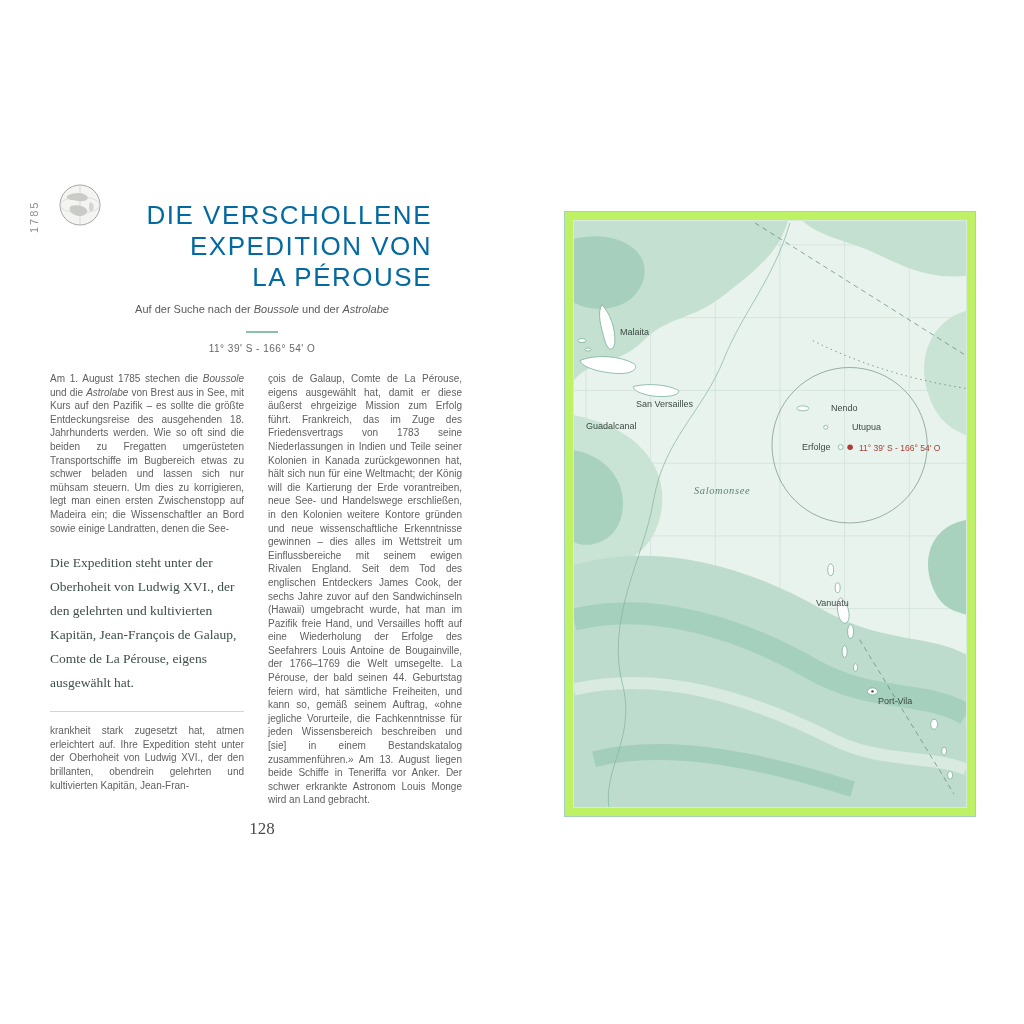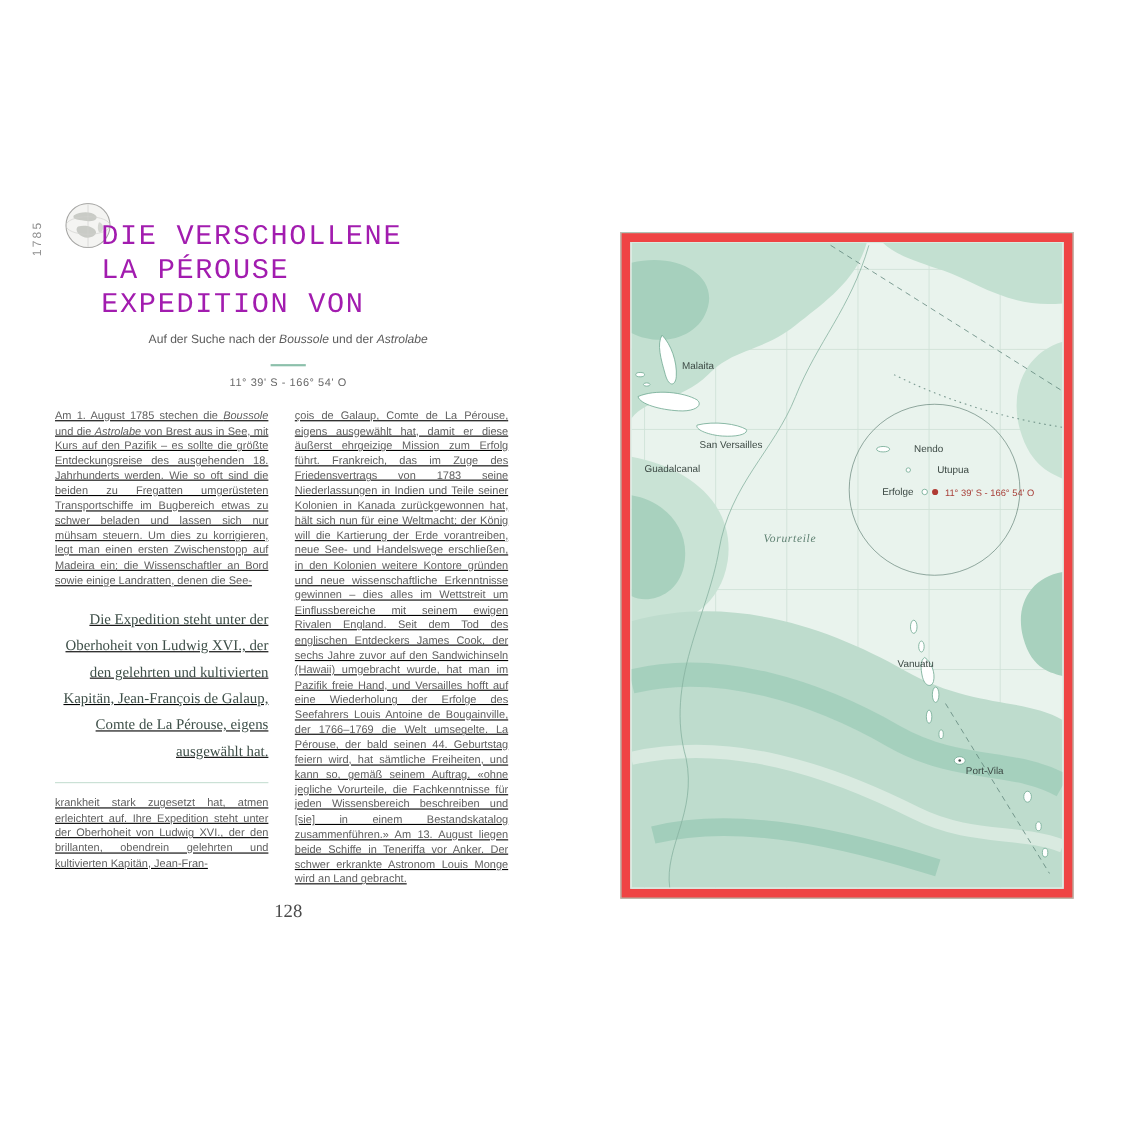--- a/index.html
+++ b/index.html
@@ -11,62 +11,62 @@
   
   .year-vertical {
     position:absolute; left:28px; top:183px; height:50px;
     writing-mode:vertical-rl; transform:rotate(180deg);
     font-size:11px; letter-spacing:2px; color:#8f8f8f;
   }
   .globe { position:absolute; left:57px; top:182px; width:46px; height:46px; }
 
   
   .article-title {
-    position:absolute; left:92px; top:200px; width:340px; text-align:left;
-    font-family:Liberation Mono, monospace; font-size:26px; line-height:31px;
-    color:#a21caf; letter-spacing:1.5px;
+    position:absolute; left:92px; top:200px; width:340px; text-align:right;
+    font-family:Liberation Sans, sans-serif; font-size:26px; line-height:31px;
+    color:#0369a1; letter-spacing:1.5px;
   }
   .article-subtitle {
     position:absolute; left:92px; top:303px; width:340px; text-align:center;
     font-size:11px; color:#5b5b5b;
   }
   .header-divider {
     position:absolute; left:246px; top:331px; width:32px; height:2px;
     background:#8cc0ab;
   }
   .coords-line {
     position:absolute; left:92px; top:343px; width:340px; text-align:center;
     font-size:10px; letter-spacing:.5px; color:#686868;
   }
 
   
   .columns {
     position:absolute; left:50px; top:372px; width:412px;
-    display:flex; gap:24px;text-decoration:underline;
+    display:flex; gap:24px;
   }
   .col {
     flex:1; font-size:10px; line-height:13.6px; color:#606060;
     text-align:justify;
   }
   .ship { font-style:italic; }
   .pullquote {
     font-family:"Liberation Serif", serif; font-size:13.5px; line-height:24px;
-    color:#3e4f48; text-align:right;
+    color:#3e4f48; text-align:left;
     margin:14px 0 12px 0; padding:2px 0 16px 0;
     border-bottom:1px solid #c6ded2;
   }
   .page-number {
     position:absolute; left:92px; top:819px; width:340px; text-align:center;
     font-family:"Liberation Serif", serif; font-size:17px; color:#4a4a4a;
   }
 
   
   .map-frame {
     position:absolute; left:564px; top:211px; width:412px; height:606px;
-    box-sizing:border-box; border:1px solid #a9cfbf; background:#ef4444;
+    box-sizing:border-box; border:1px solid #a9cfbf; background:#bef264;
     padding:8px;
   }
   .map-canvas {
     position:relative; width:100%; height:100%; box-sizing:border-box;
     background:#e9f3ed; border:1px solid #d8e9e0; overflow:hidden;
   }
   .map-canvas svg { position:absolute; left:0; top:0; width:100%; height:100%; }
   .map-label {
     position:absolute; font-size:9px; color:#3c4944; white-space:nowrap;
   }
@@ -89,22 +89,22 @@
       <path d="M10 14 C16 10 26 10 30 14 C33 17 28 20 22 19 C16 18 8 18 10 14 Z" fill="#c9cbc6"></path>
       <path d="M14 24 C20 22 28 24 30 28 C32 32 24 36 18 33 C13 31 11 26 14 24 Z" fill="#c9cbc6"></path>
       <path d="M33 20 C37 21 38 26 35 29 C32 31 31 24 33 20 Z" fill="#d4d6d1"></path>
       <ellipse cx="23" cy="23" rx="20" ry="8" fill="none" stroke="#cfcfcd" stroke-width="0.6"></ellipse>
       <line x1="23" y1="3" x2="23" y2="43" stroke="#cfcfcd" stroke-width="0.6"></line>
     </svg>
   </div>
 
   <div class="article-title">
     <div>DIE VERSCHOLLENE</div>
+    <div>EXPEDITION VON</div>
     <div>LA PÉROUSE</div>
-    <div>EXPEDITION VON</div>
   </div>
 
   <div class="article-subtitle"><span>Auf der Suche nach der </span><span class="ship">Boussole</span><span> und der </span><span class="ship">Astrolabe</span></div>
 
   <div class="header-divider"></div>
 
   <div class="coords-line">11° 39' S - 166° 54' O</div>
 
   <div class="columns">
     <div class="col">
@@ -182,19 +182,19 @@
         <circle cx="300" cy="472" r="1.2" fill="#3c4944"></circle>
       </svg>
 
       <span class="map-label" style="left:46px; top:106px;">Malaita</span>
       <span class="map-label" style="left:12px; top:155px;margin-top:45px;">Guadalcanal</span>
       <span class="map-label" style="left:62px; top:178px;">San Versailles</span>
       <span class="map-label" style="left:242px; top:182px;margin-left:15px;">Nendo</span>
       <span class="map-label" style="left:258px; top:201px;margin-left:20px;">Utupua</span>
       <span class="map-label" style="left:228px; top:221px;">Erfolge</span>
       <span class="map-label red" style="left:285px; top:222px;">11° 39' S - 166° 54' O</span>
-      <span class="map-label sea" style="left:120px; top:264px;">Vorurteile</span>
+      <span class="map-label sea" style="left:120px; top:264px;">Salomonsee</span>
       <span class="map-label" style="left:242px; top:377px;">Vanuatu</span>
       <span class="map-label" style="left:304px; top:475px;">Port-Vila</span>
     </div>
   </div>
 
 </div>
 
 </body></html>

